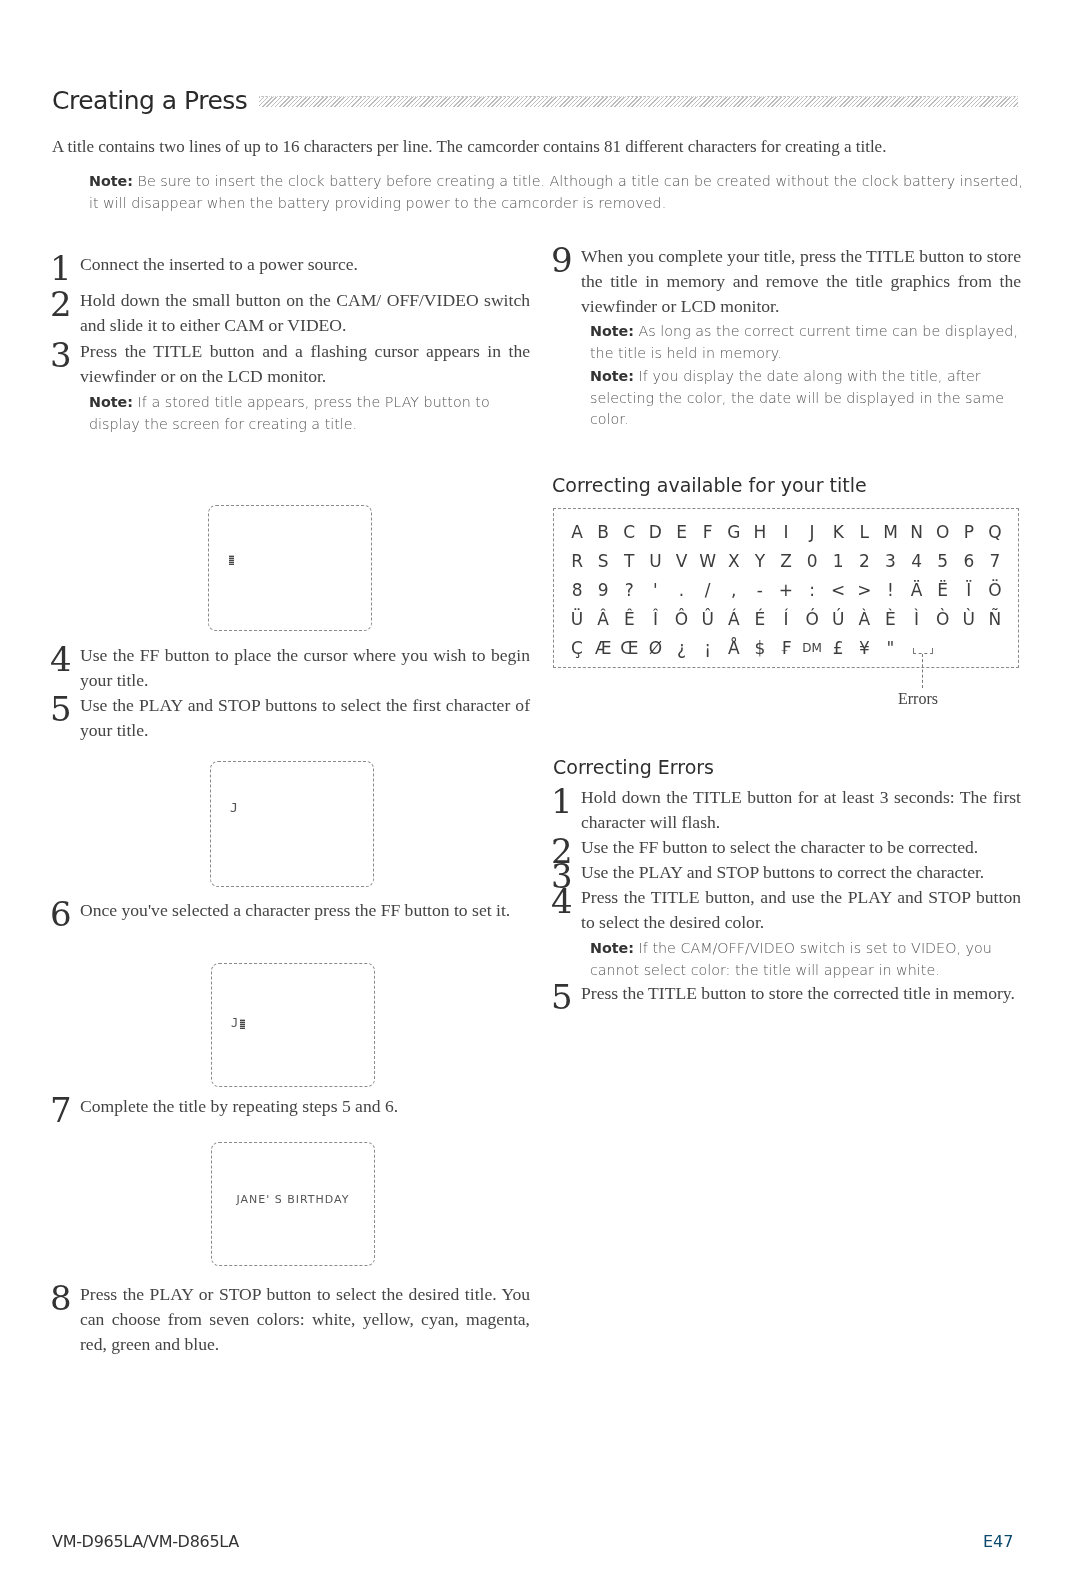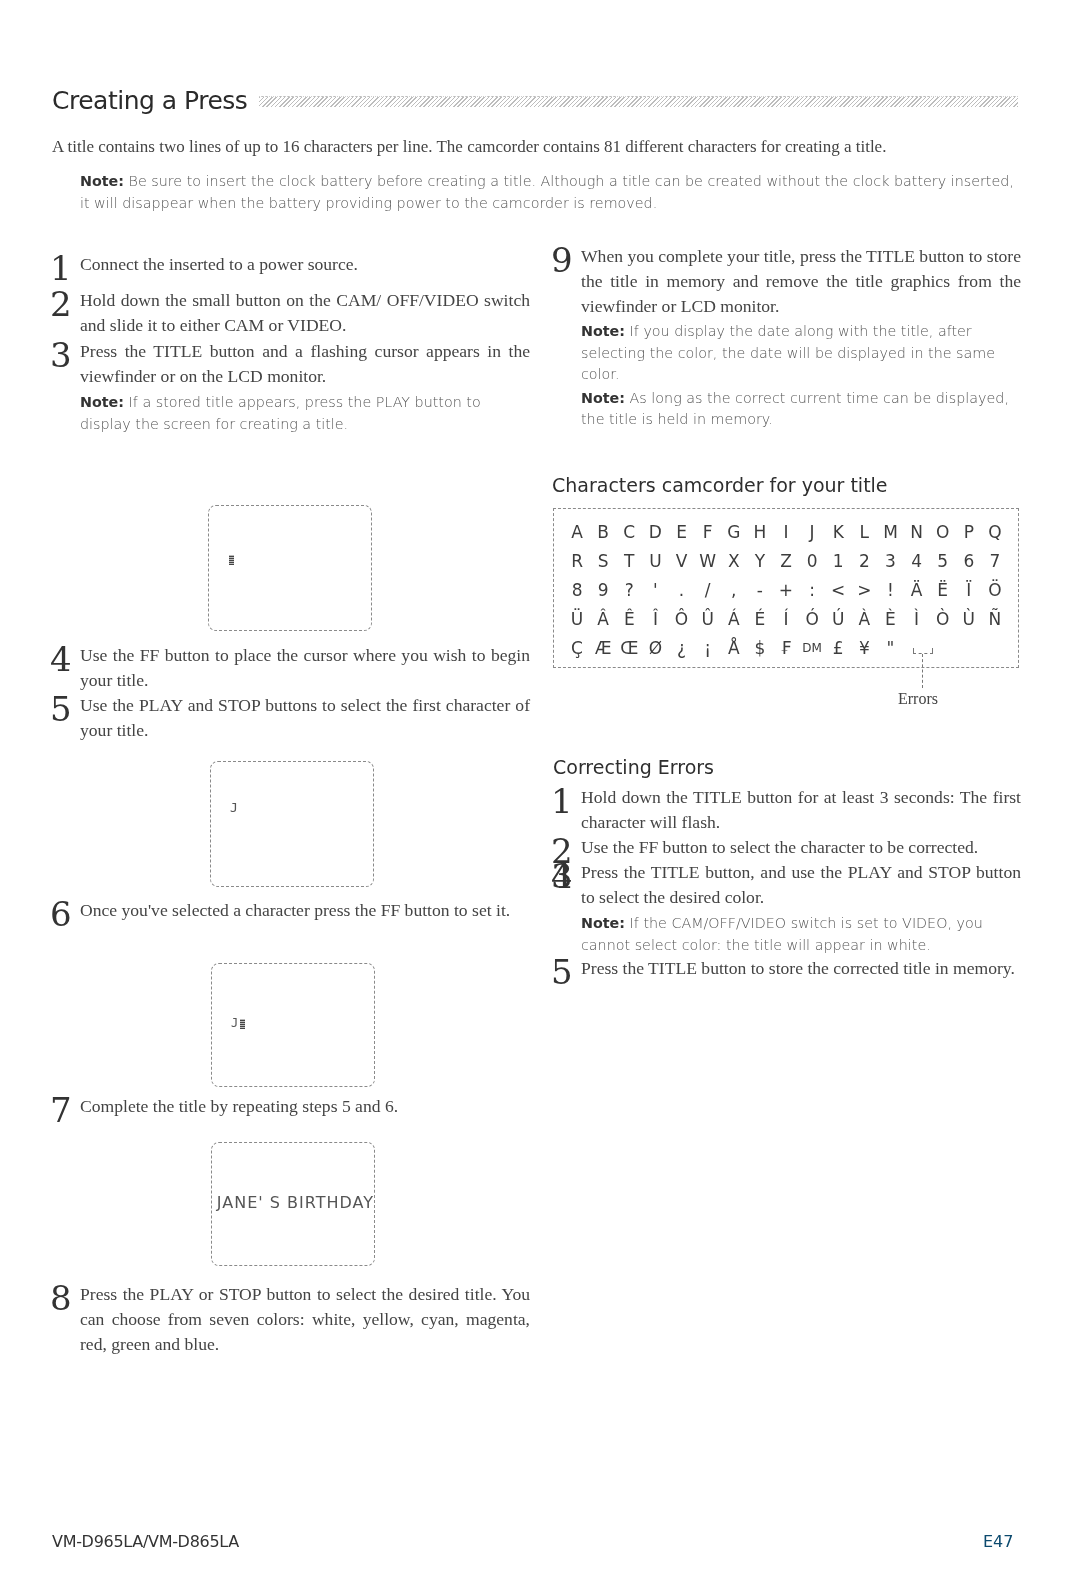--- a/index.html
+++ b/index.html
@@ -6,36 +6,36 @@
     html, body { width: 1080px; height: 1571px; background: #ffffff; overflow: hidden; }
     body { position: relative; color: #3a3a3a; font-family: "Liberation Serif", serif; }
 
     .page-header { position: absolute; left: 52px; top: 76px; width: 966px; height: 40px; display: flex; align-items: flex-end; }
     .page-title { font-family: "DejaVu Sans", sans-serif; font-size: 25px; color: #2a2a2a; letter-spacing: -0.5px; white-space: nowrap; line-height: 30px; }
     .title-rule { flex: 1; height: 11px; margin-left: 12px; margin-bottom: 9px;
       background: repeating-linear-gradient(135deg, #bdbdbd 0 1px, #ffffff 1px 3px);
       border-top: 1px dotted #cfcfcf; }
 
     .intro { position: absolute; left: 52px; top: 134px; width: 966px; font-size: 17px; line-height: 26px; color: #444; }
-    .note { font-family: "DejaVu Sans", sans-serif; font-size: 14.3px; line-height: 21.5px; color: #555; font-weight: 300; }
+    .note { font-family: "DejaVu Sans", sans-serif; font-size: 14.3px; line-height: 21.5px; color: #555; font-weight: 300; margin-left: 9px; }
     .note b { font-weight: bold; color: #333; }
     .note-intro { position: absolute; left: 80px; top: 171px; width: 940px; }
 
     .col { position: absolute; }
     .col-left { left: 50px; top: 252px; width: 480px; }
     .col-right { left: 551px; top: 244px; width: 470px; }
 
     .step { position: relative; padding-left: 30px; font-size: 17.6px; line-height: 25px; color: #444; text-align: justify; }
     .step .num { position: absolute; left: 0; top: -1px; font-size: 34px; line-height: 34px; font-family: "DejaVu Serif", serif; color: #333; }
     .step-note { padding-left: 30px; margin-top: 3px; text-align: left; }
 
     .screen { position: absolute; border: 1.5px dashed #8a8a8a; border-radius: 8px; background: #fff; }
     .screen .glyph { position: absolute; font-family: "DejaVu Sans Mono", monospace; color: #555; font-size: 11px; line-height: 11px; }
     .cursor-block { display: inline-block; width: 5px; height: 10px; background: repeating-linear-gradient(0deg,#444 0 1px,#bbb 1px 2px); vertical-align: middle; }
-    .screen-text { position: absolute; left: 0; right: 0; text-align: right; font-family: "DejaVu Sans", sans-serif; font-size: 16px; letter-spacing: 1px; color: #555; }
+    .screen-text { position: absolute; left: 0; right: 0; text-align: center; font-family: "DejaVu Sans", sans-serif; font-size: 11px; letter-spacing: 1px; color: #555; }
 
     .subhead { font-family: "DejaVu Sans", sans-serif; font-size: 19px; color: #2e2e2e; line-height: 24px; }
 
     .char-table { position: absolute; left: 553px; top: 508px; width: 466px; height: 160px; border: 1.5px dashed #8a8a8a; padding: 8px 10px 0 10px; }
     .char-row { display: grid; grid-template-columns: repeat(17, 1fr); height: 29px; align-items: center; }
     .char-cell { font-family: "DejaVu Sans", sans-serif; font-size: 17px; color: #3d3d3d; text-align: center; }
     .char-cell.small { font-size: 12px; }
     .space-marker { position: absolute; left: 913px; top: 648px; width: 20px; height: 6px; border: 1px dashed #777; border-top: none; }
     .space-line { position: absolute; left: 922px; top: 654px; width: 0; height: 34px; border-left: 1px dashed #777; }
     .space-label { position: absolute; left: 898px; top: 690px; font-size: 16px; color: #444; }
@@ -118,25 +118,25 @@
   <div class="step" style="margin-top:0;">
     <span>Press the PLAY or STOP button to select the desired title. You can choose from seven colors: white, yellow, cyan, magenta, red, green and blue.</span>
   </div>
 </div>
 
 <div class="col col-right">
   <div class="step">
     <span class="num">9</span>
     <span>When you complete your title, press the TITLE button to store the title in memory and remove the title graphics from the viewfinder or LCD monitor.</span>
   </div>
+  <div class="note step-note" style="margin-top:2px;"><b>Note:</b><span> As long as the correct current time can be displayed, the title is held in memory.</span></div>
   <div class="note step-note" style="margin-top:2px;"><b>Note:</b><span> If you display the date along with the title, after selecting the color, the date will be displayed in the same color.</span></div>
-  <div class="note step-note" style="margin-top:2px;"><b>Note:</b><span> As long as the correct current time can be displayed, the title is held in memory.</span></div>
-</div>
-
-<div class="subhead" style="position:absolute; left:552px; top:473px;">Characters camcorder for your title</div>
+</div>
+
+<div class="subhead" style="position:absolute; left:552px; top:473px;">Correcting available for your title</div>
 
 <div class="char-table">
   <div class="char-row">
     <span class="char-cell">A</span>
     <span class="char-cell">B</span>
     <span class="char-cell">C</span>
     <span class="char-cell">D</span>
     <span class="char-cell">E</span>
     <span class="char-cell">F</span>
     <span class="char-cell">G</span>
@@ -238,20 +238,21 @@
   <div class="step">
     <span class="num">1</span>
     <span>Hold down the TITLE button for at least 3 seconds:  The first character will flash.</span>
   </div>
   <div class="step">
     <span class="num">2</span>
     <span>Use the FF button to select the character to be corrected.</span>
   </div>
   <div class="step">
     <span class="num">3</span>
+    <span>Use the PLAY and STOP buttons to correct the character.</span>
   </div>
   <div class="step">
     <span class="num">4</span>
     <span>Press the TITLE button, and use the PLAY and STOP button to select the desired color.</span>
   </div>
   <div class="note step-note"><b>Note:</b><span> If the CAM/OFF/VIDEO switch is set to VIDEO, you cannot select color: the title will appear in white.</span></div>
   <div class="step">
     <span class="num">5</span>
     <span>Press the TITLE button to store the corrected title in memory.</span>
   </div>

